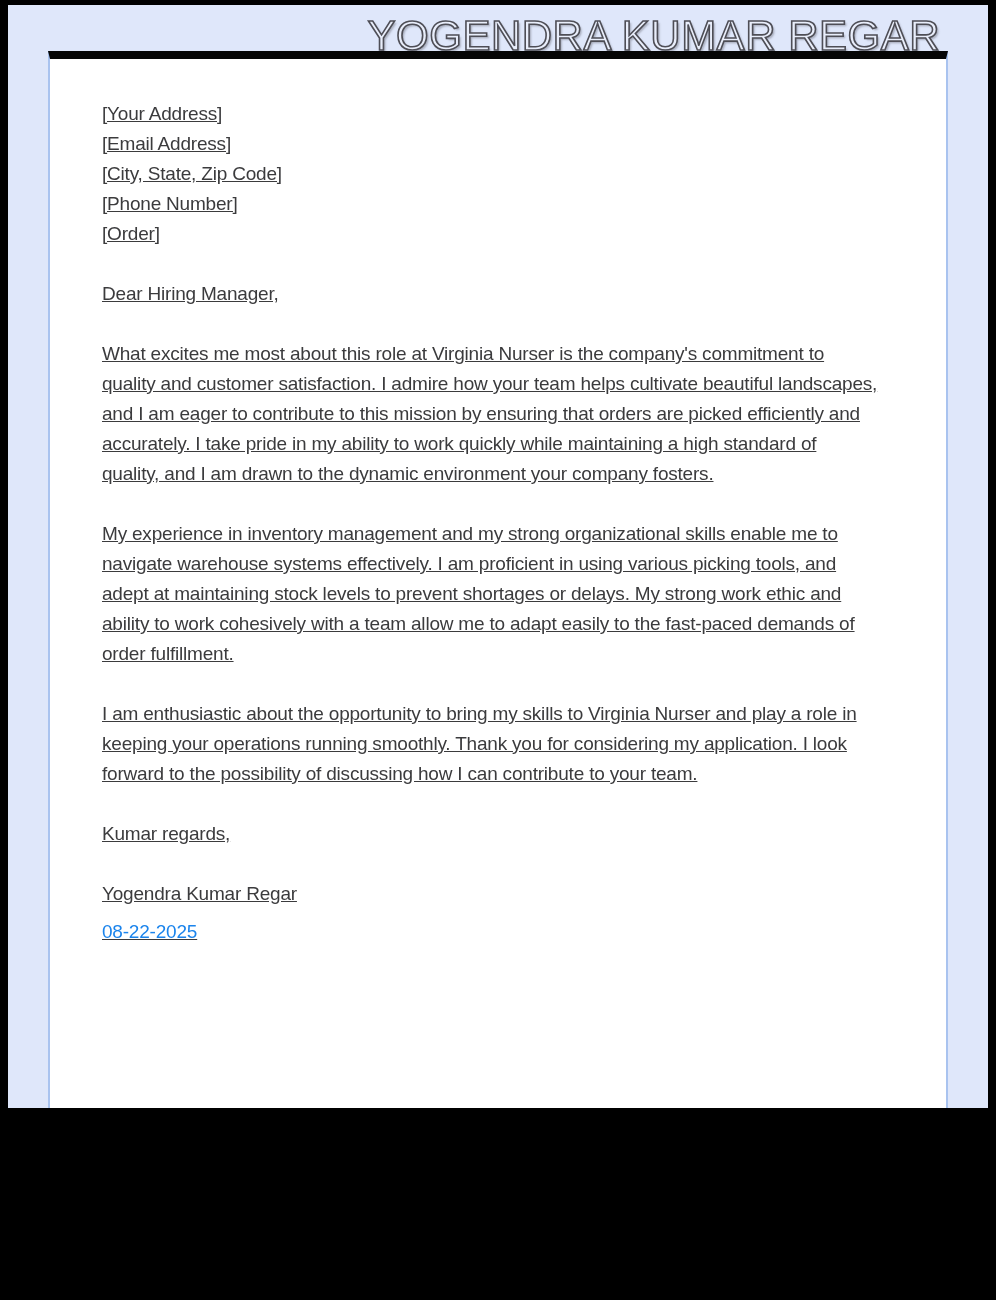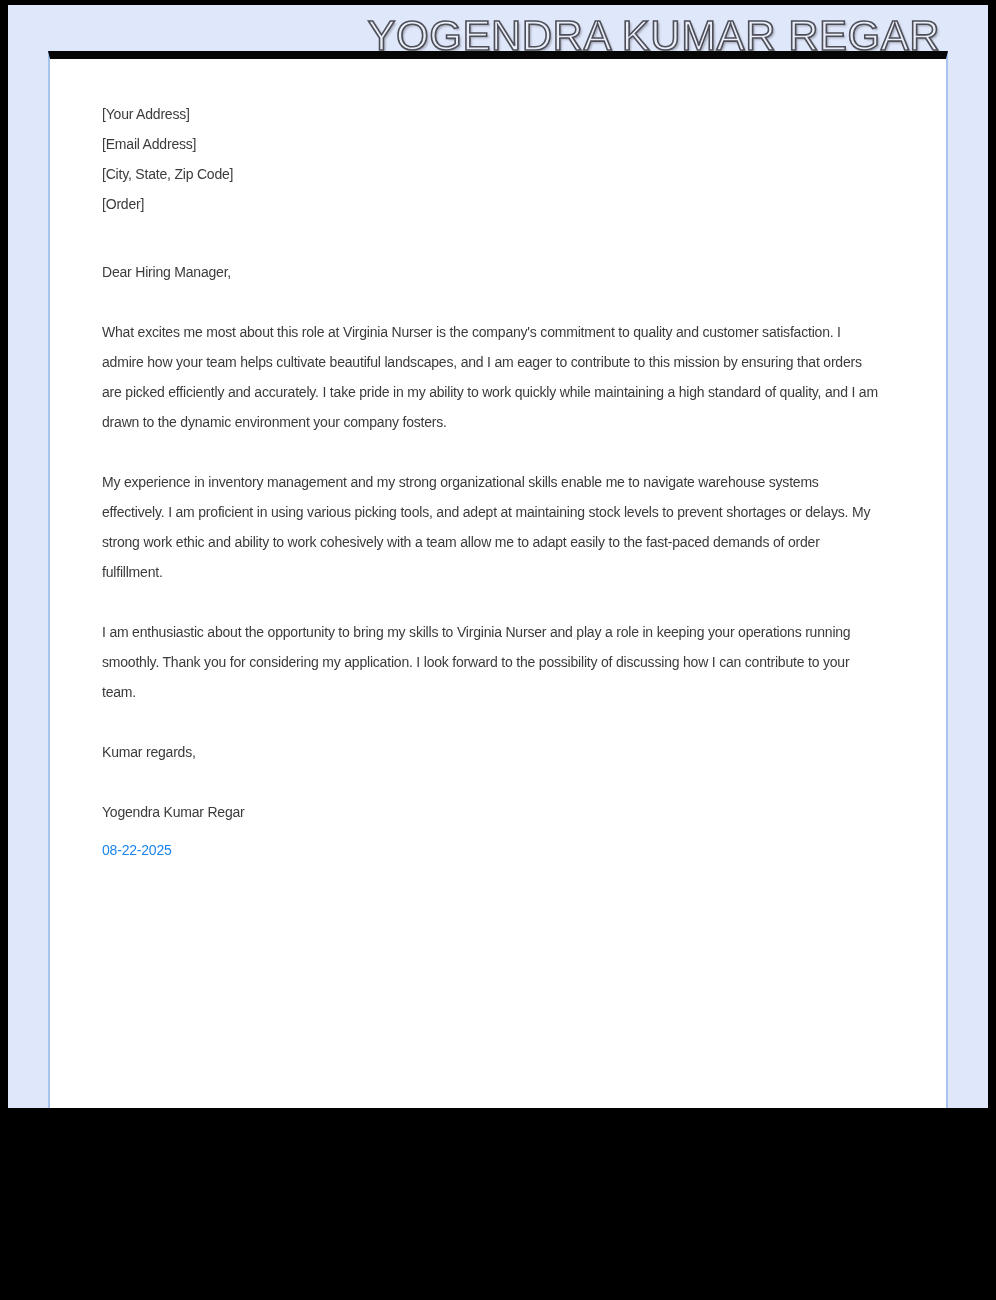--- a/index.html
+++ b/index.html
@@ -47,26 +47,27 @@
     background: #ffffff;
     border-top: 8px solid #060606;
     border-left: 2px solid #a9c3ef;
     border-right: 2px solid #a9c3ef;
     border-bottom: 2px solid #a9c3ef;
   }
   .letter {
     padding: 40px 68px 0 52px;
     max-width: 900px;
     color: #3b3b3d;
-    font-size: 14px;
+    font-size: 19px;
     line-height: 30px;
     letter-spacing: -0.2px;
+    text-decoration: underline;
   }
   .address-block div { white-space: nowrap; }
-  .salutation { margin-top: 38px; }
+  .salutation { margin-top: 30px; }
   .para { margin-top: 30px; }
   .closing { margin-top: 30px; }
   .signature-name { margin-top: 30px; }
   .signature-date {
     margin-top: 8px;
     color: #1b84ec;
     cursor: pointer;
   }
   .watermark {
     position: absolute;
@@ -87,20 +88,21 @@
       <div class="masthead-name">YOGENDRA KUMAR REGAR</div>
     </div>
 
     <div class="page">
       <div class="letter">
 
         <div class="address-block">
           <div>[Your Address]</div>
           <div>[Email Address]</div>
           <div>[City, State, Zip Code]</div>
+          <div>[Phone Number]</div>
           <div>[Order]</div>
         </div>
 
         <div class="salutation">Dear Hiring Manager,</div>
 
         <p class="para">What excites me most about this role at Virginia Nurser is the company's commitment to quality and customer satisfaction. I admire how your team helps cultivate beautiful landscapes, and I am eager to contribute to this mission by ensuring that orders are picked efficiently and accurately. I take pride in my ability to work quickly while maintaining a high standard of quality, and I am drawn to the dynamic environment your company fosters.</p>
         <p class="para">My experience in inventory management and my strong organizational skills enable me to navigate warehouse systems effectively. I am proficient in using various picking tools, and adept at maintaining stock levels to prevent shortages or delays. My strong work ethic and ability to work cohesively with a team allow me to adapt easily to the fast-paced demands of order fulfillment.</p>
         <p class="para">I am enthusiastic about the opportunity to bring my skills to Virginia Nurser and play a role in keeping your operations running smoothly. Thank you for considering my application. I look forward to the possibility of discussing how I can contribute to your team.</p>
 
         <div class="closing">Kumar regards,</div>

